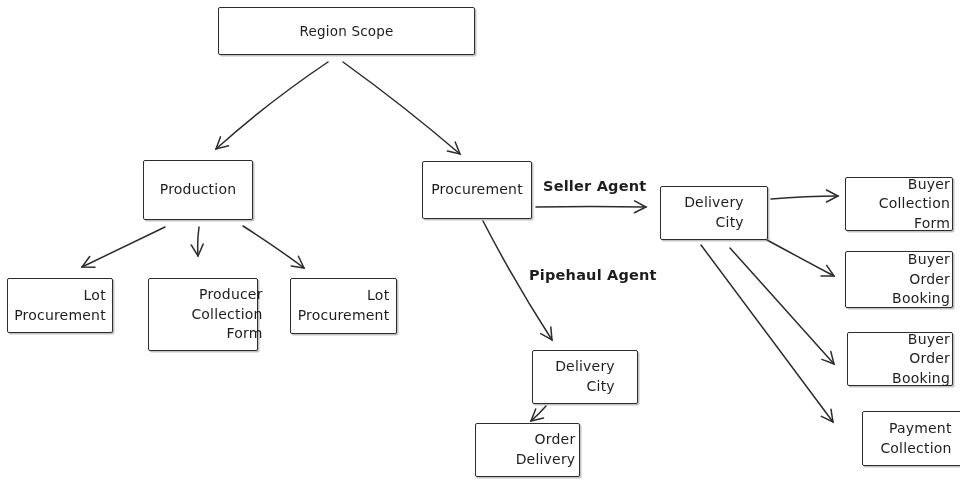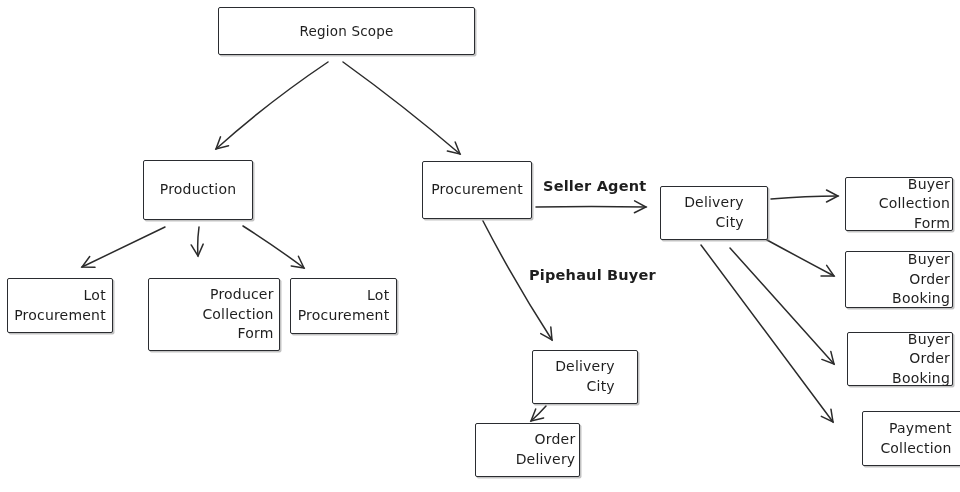--- a/index.html
+++ b/index.html
@@ -88,21 +88,21 @@
 
   <div class="node" style="left:422px; top:161px; width:110px; height:58px;">
     <span class="lbl">Procurement</span>
   </div>
 
   <div class="node" style="left:7px; top:278px; width:106px; height:55px;">
     <span class="lbl">Lot
 Procurement</span>
   </div>
 
-  <div class="node" style="left:148px; top:278px; width:132px; height:73px;padding-left:48px;">
+  <div class="node" style="left:148px; top:278px; width:110px; height:73px;padding-left:48px;">
     <span class="lbl">Producer
 Collection
 Form</span>
   </div>
 
   <div class="node" style="left:290px; top:278px; width:107px; height:56px;">
     <span class="lbl">Lot
 Procurement</span>
   </div>
 
@@ -136,15 +136,15 @@
 Order Booking</span>
   </div>
 
   <div class="node" style="left:862px; top:411px; width:108px; height:55px;">
     <span class="lbl">Payment
 Collection</span>
   </div>
 
   <div class="edge-label" style="left:543px; top:178px;">Seller Agent</div>
 
-  <div class="edge-label" style="left:529px; top:267px;">Pipehaul Buyer</div>
+  <div class="edge-label" style="left:529px; top:267px;">Pipehaul Agent</div>
 
 </div>
 
 </body></html>

